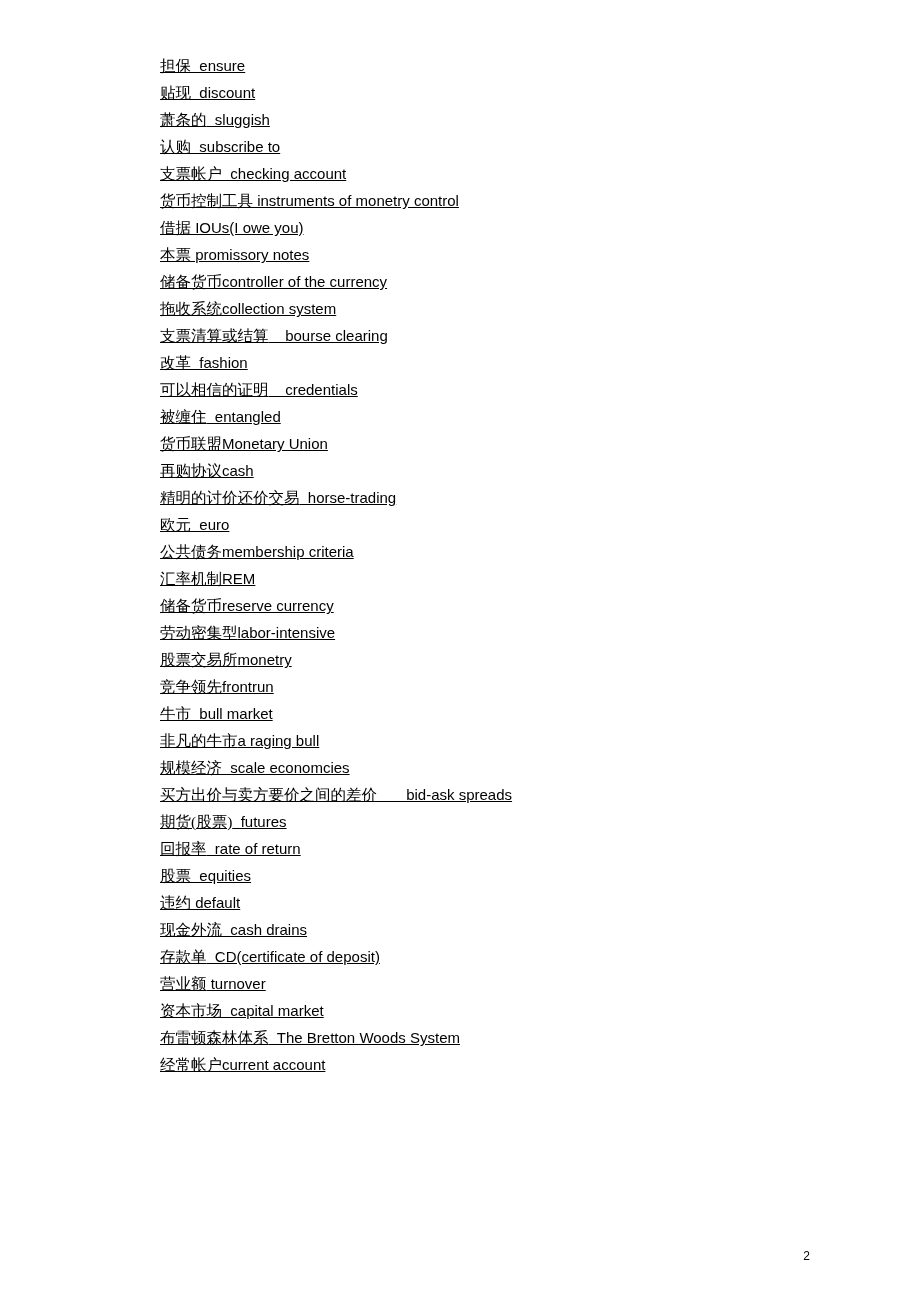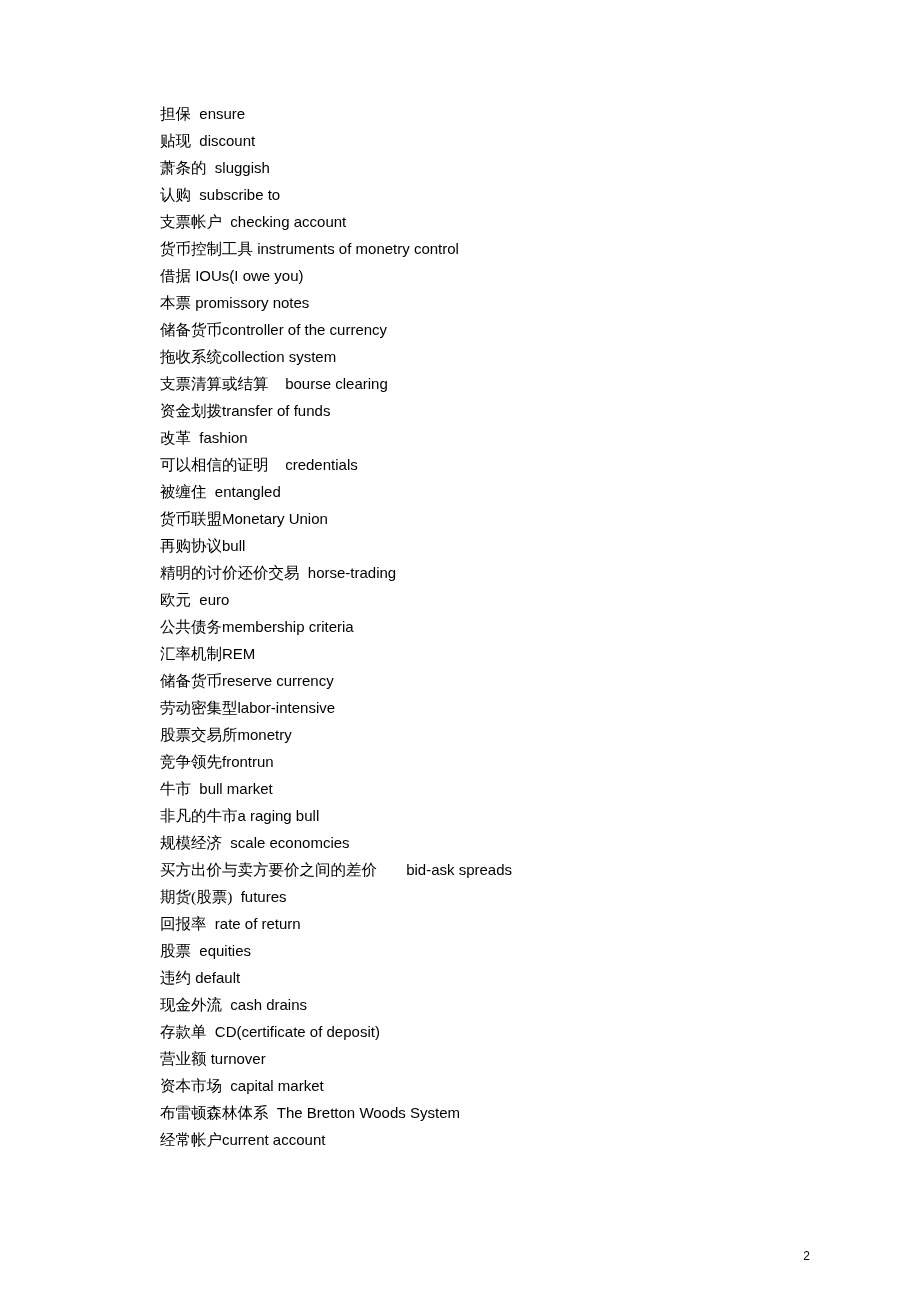--- a/index.html
+++ b/index.html
@@ -5,22 +5,23 @@
   body {
     margin: 0;
     padding: 0;
     background: #ffffff;
     font-family: "SimSun", "宋体", Arial, sans-serif;
     width: 920px;
     height: 1303px;
     position: relative;
   }
   .page {
-    padding: 100px 160px 0 160px;
+    padding: 52px 160px 0 160px;
     box-sizing: border-box;
+    text-decoration: underline;
   }
   .entry {
     font-size: 15.5px;
     line-height: 27px;
     color: #000000;
     white-space: pre-wrap;
   }
   .cn {
     font-family: "SimSun", "宋体", serif;
   }
@@ -46,26 +47,25 @@
       <div class="entry"><span class="cn">贴现</span><span class="en">  discount</span></div>
       <div class="entry"><span class="cn">萧条的</span><span class="en">  sluggish</span></div>
       <div class="entry"><span class="cn">认购</span><span class="en">  subscribe to</span></div>
       <div class="entry"><span class="cn">支票帐户</span><span class="en">  checking account</span></div>
       <div class="entry"><span class="cn">货币控制工具</span><span class="en"> instruments of monetry control</span></div>
       <div class="entry"><span class="cn">借据</span><span class="en"> IOUs(I owe you)</span></div>
       <div class="entry"><span class="cn">本票</span><span class="en"> promissory notes</span></div>
       <div class="entry"><span class="cn">储备货币</span><span class="en">controller of the currency</span></div>
       <div class="entry"><span class="cn">拖收系统</span><span class="en">collection system</span></div>
       <div class="entry"><span class="cn">支票清算或结算</span><span class="en">    bourse clearing</span></div>
-      <div class="entry"><span class="cn">资金划拨</span><span class="en">transfer of funds</span></div>
       <div class="entry"><span class="cn">改革</span><span class="en">  fashion</span></div>
       <div class="entry"><span class="cn">可以相信的证明</span><span class="en">    credentials</span></div>
       <div class="entry"><span class="cn">被缠住</span><span class="en">  entangled</span></div>
       <div class="entry"><span class="cn">货币联盟</span><span class="en">Monetary Union</span></div>
-      <div class="entry"><span class="cn">再购协议</span><span class="en">bull</span></div>
+      <div class="entry"><span class="cn">再购协议</span><span class="en">cash</span></div>
       <div class="entry"><span class="cn">精明的讨价还价交易</span><span class="en">  horse-trading</span></div>
       <div class="entry"><span class="cn">欧元</span><span class="en">  euro</span></div>
       <div class="entry"><span class="cn">公共债务</span><span class="en">membership criteria</span></div>
       <div class="entry"><span class="cn">汇率机制</span><span class="en">REM</span></div>
       <div class="entry"><span class="cn">储备货币</span><span class="en">reserve currency</span></div>
       <div class="entry"><span class="cn">劳动密集型</span><span class="en">labor-intensive</span></div>
       <div class="entry"><span class="cn">股票交易所</span><span class="en">monetry</span></div>
       <div class="entry"><span class="cn">竞争领先</span><span class="en">frontrun</span></div>
       <div class="entry"><span class="cn">牛市</span><span class="en">  bull market</span></div>
       <div class="entry"><span class="cn">非凡的牛市</span><span class="en">a raging bull</span></div>

